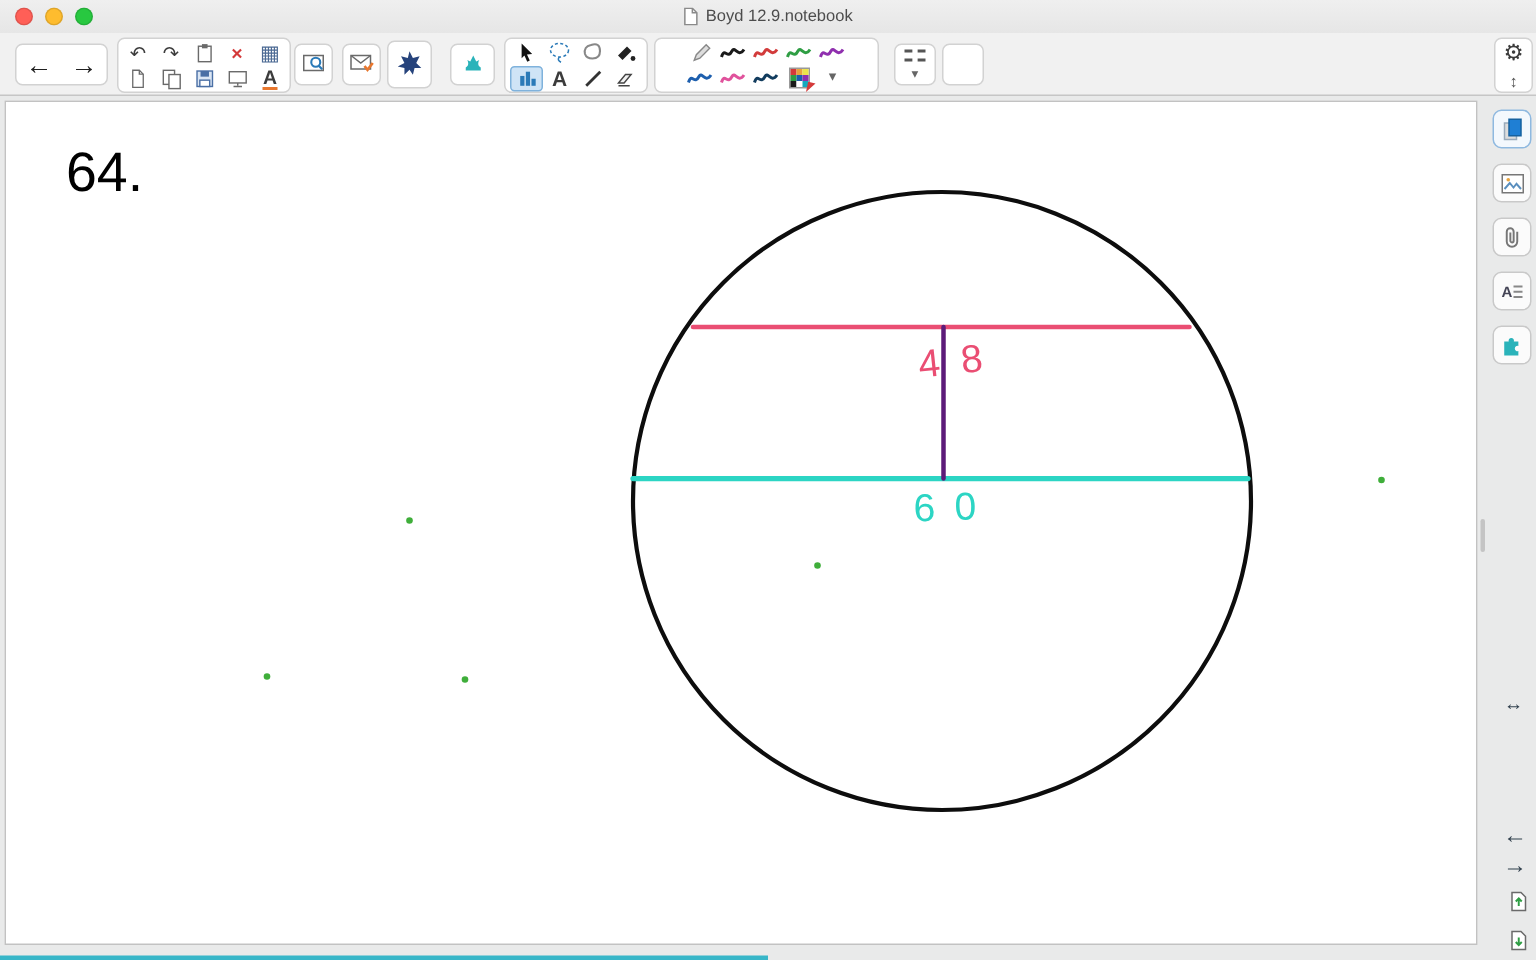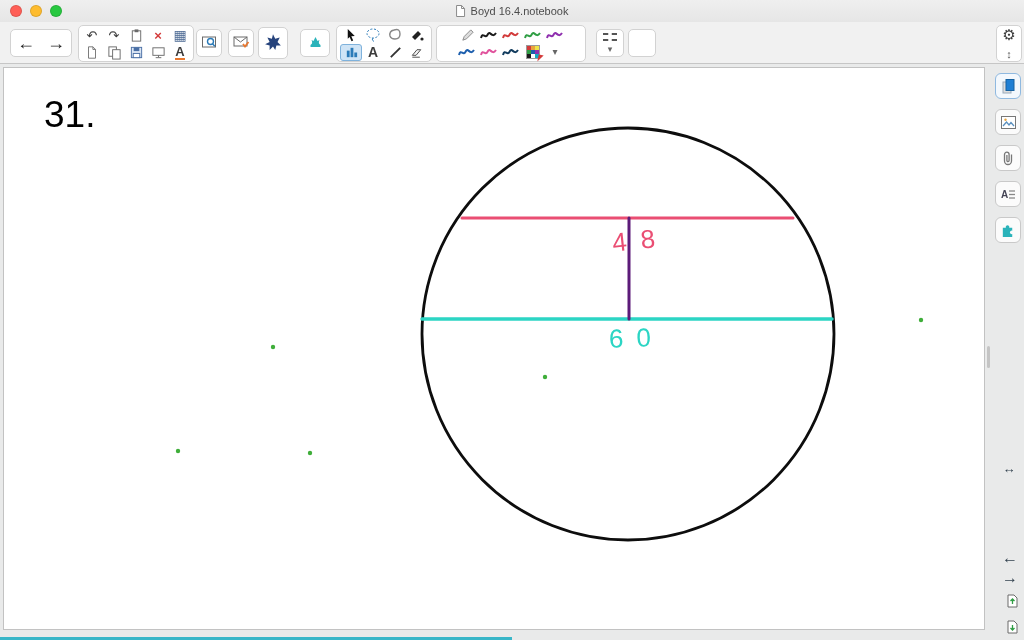--- a/index.html
+++ b/index.html
@@ -46,21 +46,21 @@
   <div class="lights">
     <span class="light" style="background:#ff5f57"></span>
     <span class="light" style="background:#febc2e"></span>
     <span class="light" style="background:#28c840"></span>
   </div>
   <div class="title">
     <svg width="10" height="12" viewBox="0 0 10 12">
         <path d="M1 .5h5l3 3v8H1z" fill="#fff" stroke="#8a8a8a"></path>
         <path d="M6 .5v3h3" fill="none" stroke="#8a8a8a"></path>
       </svg>
-    <span>Boyd 16.4.notebook</span>
+    <span>Boyd 12.9.notebook</span>
   </div>
 </div>
 
 <div class="toolbar">
 
   <div class="tb-group" style="left:10px;top:7px;width:62px;height:28px;gap:12px">
     <button><span class="g18">←</span></button>
     <button><span class="g18">→</span></button>
   </div>
 
@@ -339,21 +339,21 @@
 <button class="mini" style="left:1004px;top:618px;width:16px;height:18px">
   <svg width="13" height="16" viewBox="0 0 13 16">
       <path d="M2 2h6l3 3v9H2z" fill="#fff" stroke="#6a6a6a"></path>
       <path d="M6.5 6v5M4.5 9l2 2 2-2" fill="none" stroke="#2f9e44" stroke-width="1.3"></path>
     </svg>
 </button>
 
 <div class="scroll-ind"></div>
 
 <div class="canvas"></div>
-<div class="problem">31.</div>
+<div class="problem">64.</div>
 
 <svg class="overlay" viewBox="0 0 1024 640">
   <circle fill="none" stroke-width="2.8" cx="628" cy="334" r="206" stroke="#0d0d0d"></circle>
   <line stroke-width="3" stroke-linecap="round" x1="462" y1="218" x2="793" y2="218" stroke="#ea4e73"></line>
   <line stroke-width="3.5" stroke-linecap="round" x1="422" y1="319" x2="832" y2="319" stroke="#2cd5c4"></line>
   <line stroke-width="3" stroke-linecap="round" x1="629" y1="218" x2="629" y2="319" stroke="#5c1b79"></line>
   <text font-size="26" letter-spacing="14" transform="rotate(-6 630 240)" x="612" y="250" fill="#ea4e73">48</text>
   <text font-size="26" letter-spacing="13" transform="rotate(-2 628 340)" x="609" y="347" fill="#2cd5c4">60</text>
   <g>
       <circle cx="273" cy="347" r="2.2" fill="#3fae3a"></circle>

